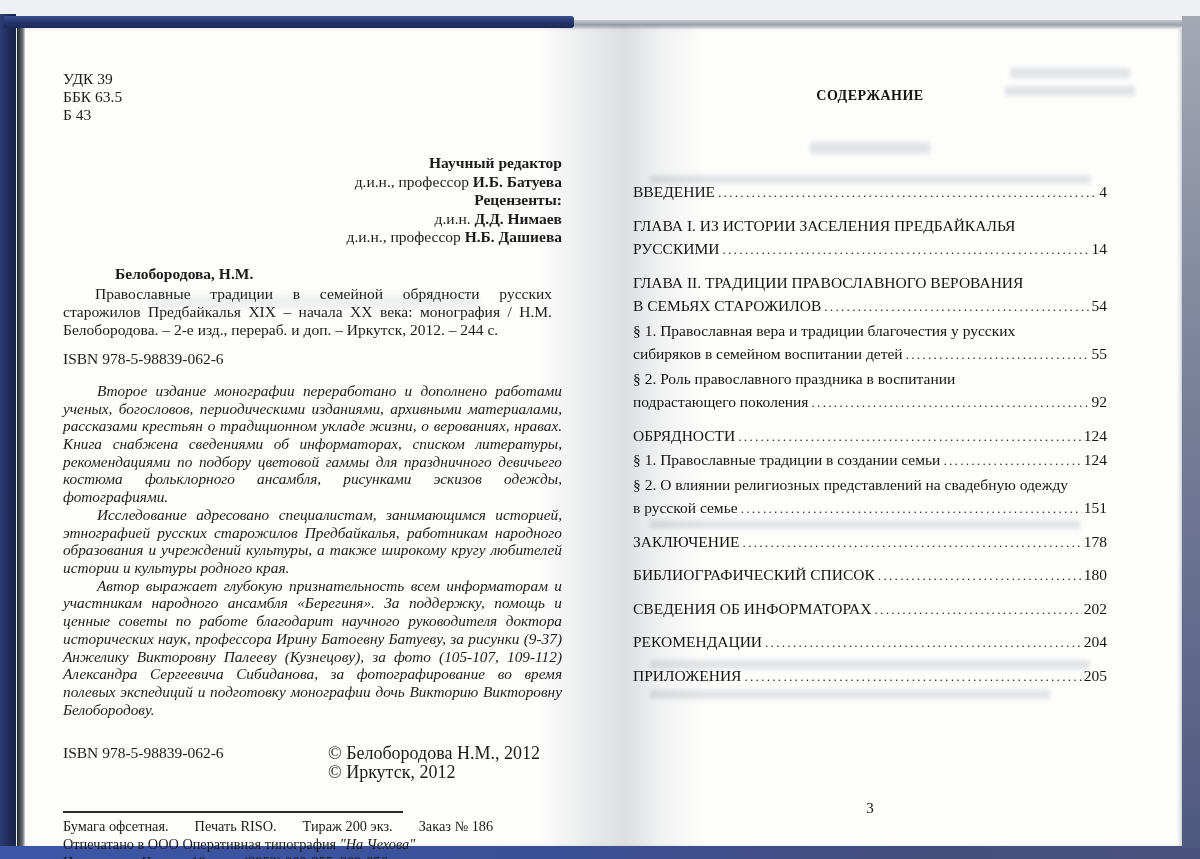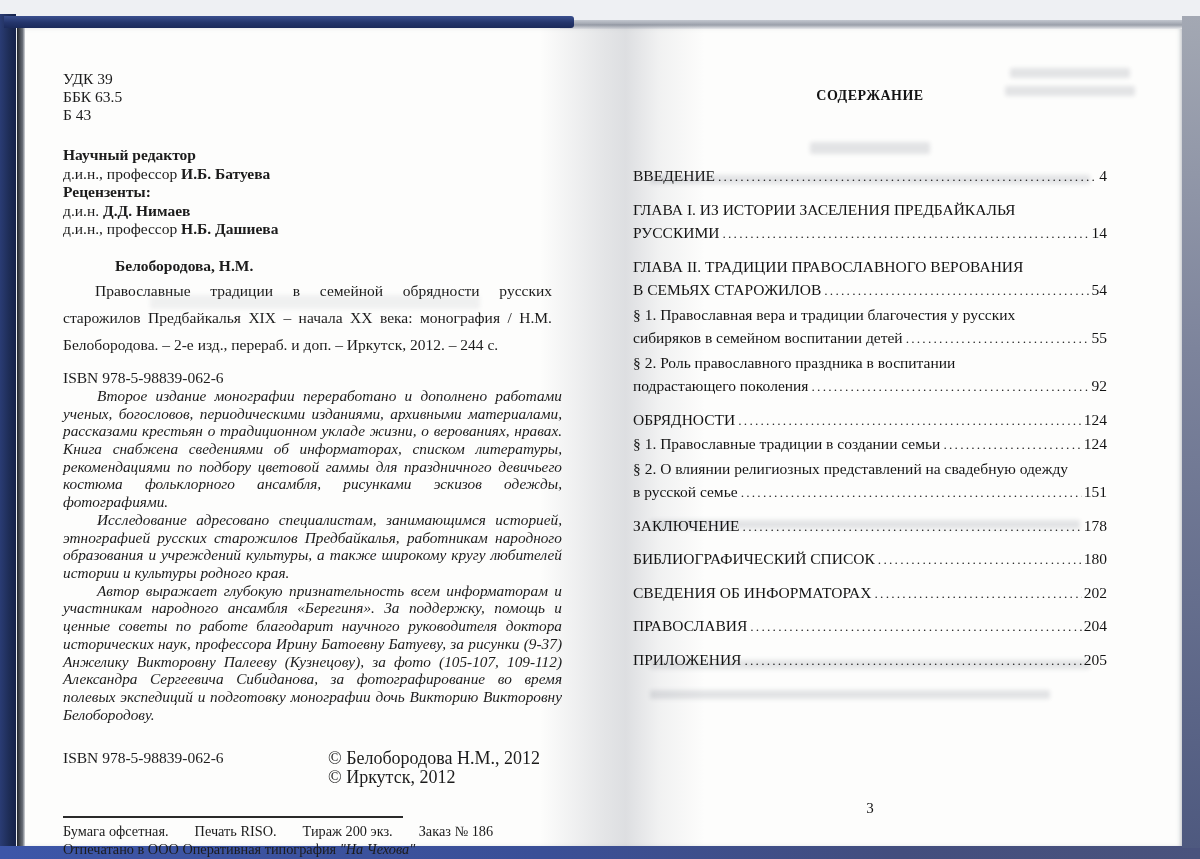--- a/index.html
+++ b/index.html
@@ -30,39 +30,39 @@
     background:linear-gradient(180deg,#c3c7cf,#9ba0aa 55%,#e8e9ec);}
   .gutter{left:540px;top:24px;width:165px;height:822px;
     background:linear-gradient(90deg,rgba(130,135,148,0) 0%,rgba(130,135,148,.20) 38%,rgba(130,135,148,.26) 52%,rgba(130,135,148,.10) 72%,rgba(130,135,148,0) 100%);}
 
   
   .bleed{filter:blur(2px);opacity:.16;background:#5a6070;border-radius:2px;}
 
   
   .left-page{left:63px;top:70px;width:499px;font-size:15.5px;line-height:18px;}
   .udk-block div{line-height:18px;}
-  .editor-block{margin-top:22px;text-align:left;line-height:18.6px;}
+  .editor-block{margin-top:30px;text-align:right;line-height:18.6px;}
   .bold{font-weight:bold;}
   .author-heading{margin:18px 0 0 52px;font-weight:bold;}
-  .bib{margin:2px 10px 0 0;text-align:justify;text-indent:32px;line-height:27px;}
+  .bib{margin:2px 10px 0 0;text-align:justify;text-indent:32px;line-height:18px;}
   .isbn-top{margin:11px 0 0 0;}
-  .annotation{margin:0 0 0 0;}
+  .annotation{margin:14px 0 0 0;}
   .annotation p{margin:0;font-style:italic;text-align:justify;text-indent:34px;
     font-size:15.3px;line-height:17.7px;}
   .isbn-row{margin-top:26px;display:flex;justify-content:space-between;align-items:flex-start;}
   .copyright{text-align:left;line-height:18.5px;padding-right:22px;font-size:18px;}
   .rule{margin-top:30px;width:340px;border-top:2px solid #2a2a2a;}
   .imprint{margin-top:5px;font-size:14.3px;line-height:17.6px;}
   .italic{font-style:italic;}
   .gap-sm{display:inline-block;width:26px;}
 
   
   .right-page{left:633px;top:88px;width:474px;font-size:15.5px;color:#141414;}
   .toc-title{text-align:center;font-weight:bold;font-size:14px;letter-spacing:.5px;}
-  .toc{margin-top:60px;}
+  .toc{margin-top:76px;}
   .toc-l1,.toc-row{line-height:23.5px;white-space:nowrap;}
   .toc-row{display:flex;align-items:baseline;}
   .toc-entry.gap{margin-top:9px;}
   .dots{flex:1;overflow:hidden;white-space:nowrap;letter-spacing:2.2px;font-size:13.5px;
     color:#2a2a2a;padding:0 3px;}
   .dots::before{content:"..................................................................................................................................................";}
   .pg{padding-left:2px;}
   .page-number{position:absolute;left:0;top:712px;width:100%;text-align:center;font-size:15px;}
 </style>
 </head>
@@ -228,21 +228,21 @@
       <div class="toc-entry gap">
         <div class="toc-row">
             <span>СВЕДЕНИЯ ОБ ИНФОРМАТОРАХ</span>
             <span class="dots"></span>
             <span class="pg">202</span>
           </div>
       </div>
 
       <div class="toc-entry gap">
         <div class="toc-row">
-            <span>ПРАВОСЛАВИЯ</span>
+            <span>РЕКОМЕНДАЦИИ</span>
             <span class="dots"></span>
             <span class="pg">204</span>
           </div>
       </div>
 
       <div class="toc-entry gap">
         <div class="toc-row">
             <span>ПРИЛОЖЕНИЯ</span>
             <span class="dots"></span>
             <span class="pg">205</span>

